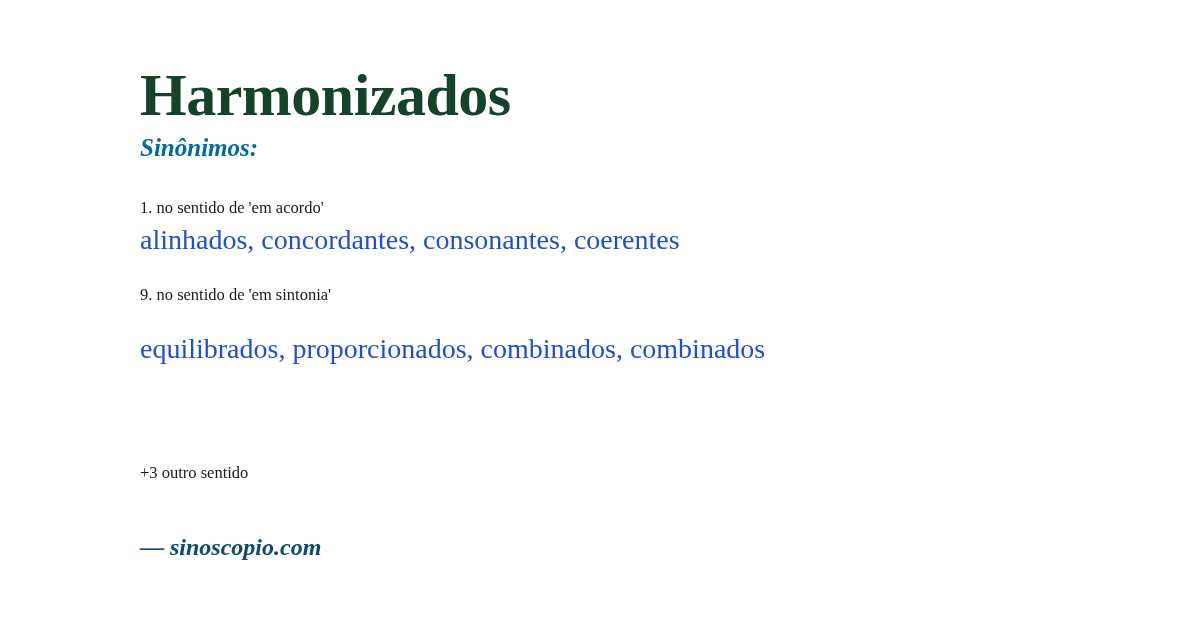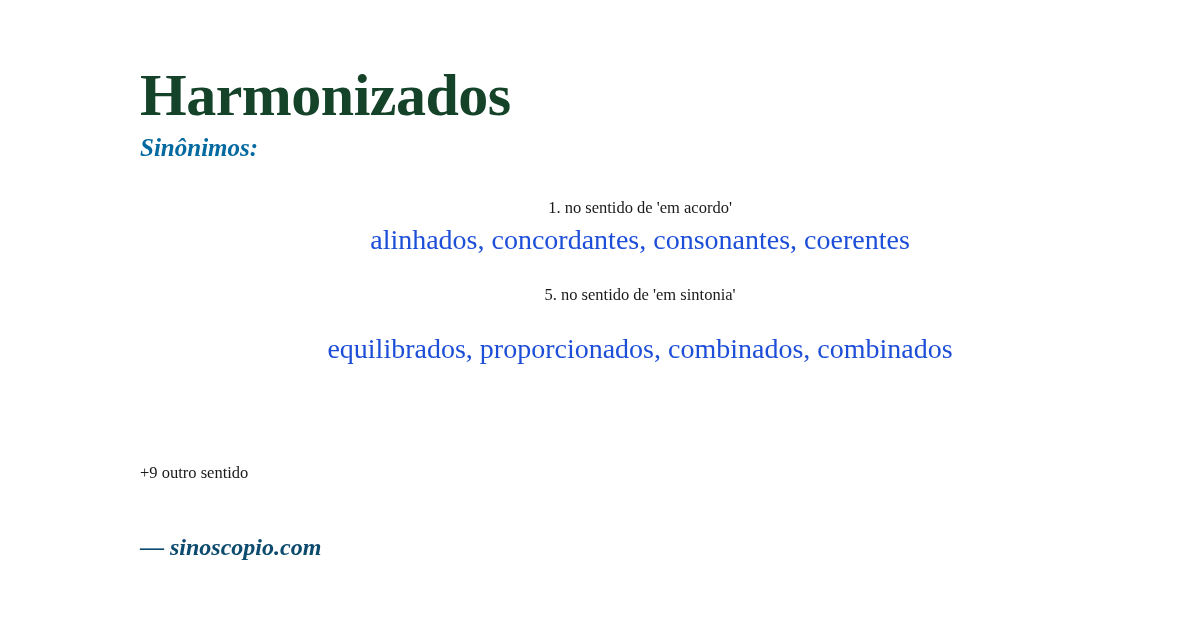--- a/index.html
+++ b/index.html
@@ -44,21 +44,20 @@
     font-family: "Liberation Serif", "DejaVu Serif", serif;
   }
   .senses {
     position: absolute;
     left: 140px;
     top: 196px;
     width: 1000px;
   }
   .sense {
     margin-bottom: 24px;
-    text-align: center;
   }
   .sense-label {
     font-size: 16.5px;
     color: #1a1a1a;
     line-height: 1.4;
     margin: 0 0 2px 0;
     font-family: "Liberation Serif", "DejaVu Serif", serif;
   }
   .sense-words {
     font-size: 28px;
@@ -100,28 +99,28 @@
   <h2 class="subtitle">Sinônimos:</h2>
 
   <div class="senses">
 
     <div class="sense">
       <p class="sense-label">1. no sentido de 'em acordo'</p>
       <p class="sense-words">alinhados, concordantes, consonantes, coerentes</p>
     </div>
 
     <div class="sense">
-      <p class="sense-label">5. no sentido de 'em sintonia'</p>
+      <p class="sense-label">9. no sentido de 'em sintonia'</p>
     </div>
 
     <div class="sense">
       <p class="sense-words">equilibrados, proporcionados, combinados, combinados</p>
     </div>
 
   </div>
 
-  <div class="more">+9 outro sentido</div>
+  <div class="more">+3 outro sentido</div>
 
   <div class="source">
     <span class="dash">—</span><span>sinoscopio.com</span>
   </div>
 
 </div>
 
 </body></html>

